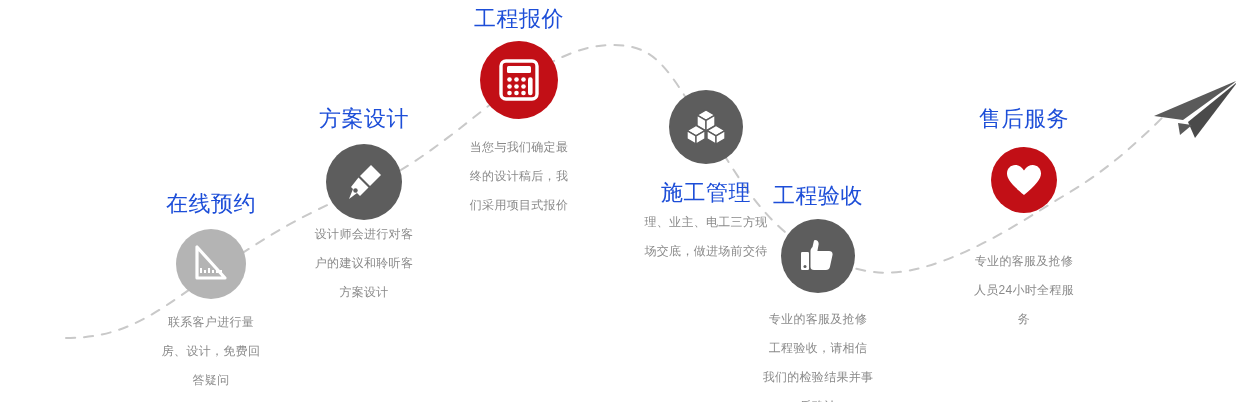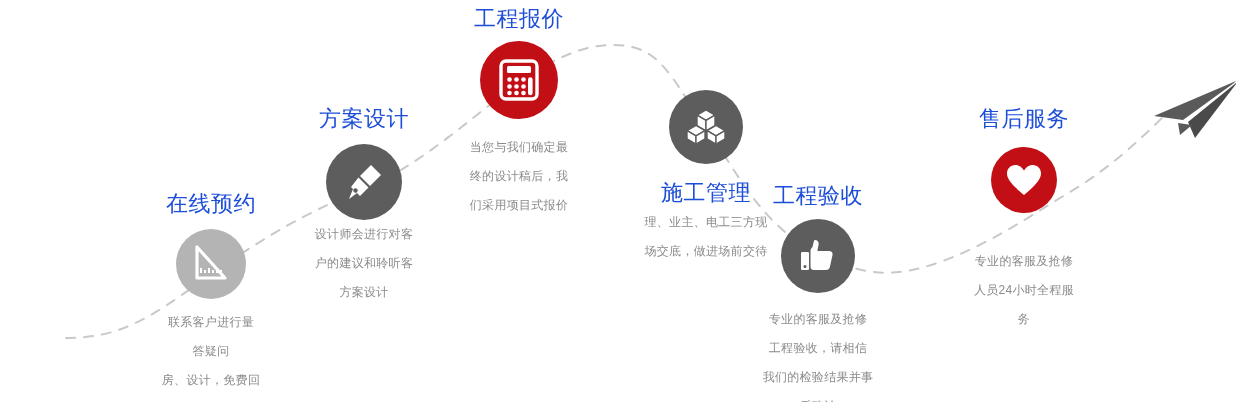--- a/index.html
+++ b/index.html
@@ -90,22 +90,22 @@
           <line x1="16" y1="31" x2="16" y2="28"></line>
           <line x1="20" y1="31" x2="20" y2="26"></line>
           <line x1="24" y1="31" x2="24" y2="28"></line>
           <line x1="28" y1="31" x2="28" y2="26"></line>
           <line x1="32" y1="31" x2="32" y2="28"></line>
         </g>
       </svg>
     </div>
     <div class="step-desc" style="margin-top:9px;">
       <div>联系客户进行量</div>
+      <div>房、设计，免费回</div>
       <div>答疑问</div>
-      <div>房、设计，免费回</div>
     </div>
   </div>
 
   <div class="step" style="left:264px; top:108px; width:200px;">
     <div class="step-title">方案设计</div>
     <div class="step-icon icon-grey-dark" style="width:76px; height:76px; margin-top:14px;">
       <svg width="46" height="46" viewBox="0 0 46 46">
         <g fill="#ffffff">
           <polygon points="30,6 40,16 29,27 19,17"></polygon>
           <polygon points="17.5,18.5 27.5,28.5 19,37 10,28"></polygon>

